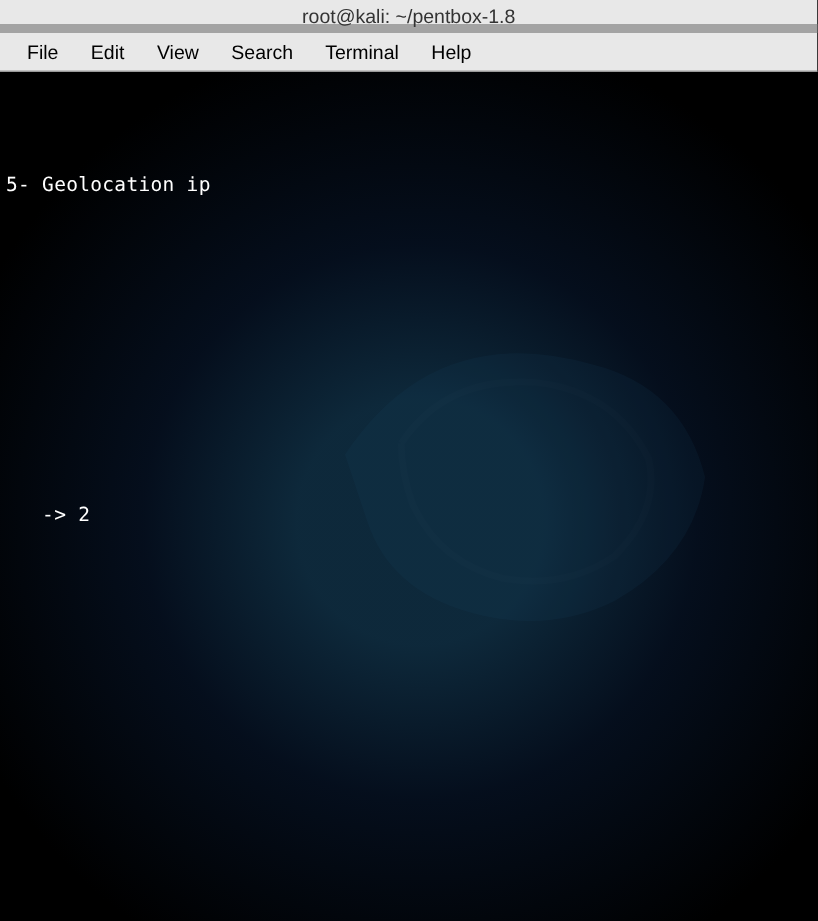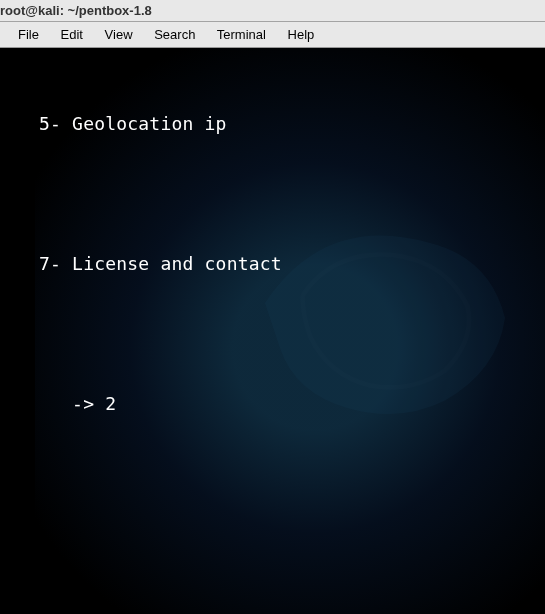--- a/index.html
+++ b/index.html
@@ -9,24 +9,24 @@
       font-family: monospace;
       font-size: 14px;
       background: #000;
       overflow: hidden;
     }
     .titlebar {
       background: #e8e8e8;
       color: #333;
       height: 22px;
       line-height: 22px;
+      text-align: center;
       font-family: sans-serif;
       font-size: 13px;
-      border-bottom: 1px solid #a3a3a3;
-      font-weight: bold;
+      border-bottom: 6px solid #a3a3a3;
     }
     .menubar {
       background: #e8e8e8;
       height: 26px;
       line-height: 26px;
       padding: 0 18px;
       font-family: sans-serif;
       font-size: 13px;
       border-bottom: 1px solid #999;
     }
@@ -35,23 +35,22 @@
       cursor: pointer;
     }
     .terminal {
       position: relative;
       background: radial-gradient(circle at 280px 300px, rgba(15,45,65,0.9) 20%, rgba(5,15,30,0.95) 45%, #000 80%);
       color: #fff;
       height: calc(614px - 48px);
       padding: 6px 2px 18px 4px;
       line-height: 20px;
       white-space: pre;
-      font-size: 18px;
+      font-size: 13px;
       letter-spacing: 0.2px;
-      margin-left: 35px;
     }
     .dragon {
       position: absolute;
       top: 120px;
       left: 200px;
       width: 300px;
       height: 300px;
       opacity: 0.12;
       pointer-events: none;
     }
@@ -74,21 +73,20 @@
 </div>
 
 <div class="terminal">
   <svg class="dragon" viewBox="0 0 200 200">
     <path d="M20 90 Q60 30 130 50 Q170 60 180 100 Q175 135 140 155 Q110 170 75 160 Q40 150 30 120 Q25 105 20 90 M90 70 Q120 65 140 85 Q150 105 135 125 Q115 140 90 130 Q70 120 70 95 Q72 78 90 70" fill="#1a4a6a"></path>
     <path d="M45 85 Q65 55 105 58 Q140 62 155 92 Q160 115 140 135 Q118 150 90 145 Q62 138 50 112 Q45 98 45 85" fill="none" stroke="#2a5a7a" stroke-width="3"></path>
   </svg>
   <div class="line">5- Geolocation ip</div>
   <div class="line"></div>
   <div class="line"></div>
-  <div class="line">7- License and contact</div>
   <div class="line"></div>
   <div class="line"></div>
   <div class="line">   -&gt; 2</div>
   <div class="line"></div>
   
   
   
   
   
   

